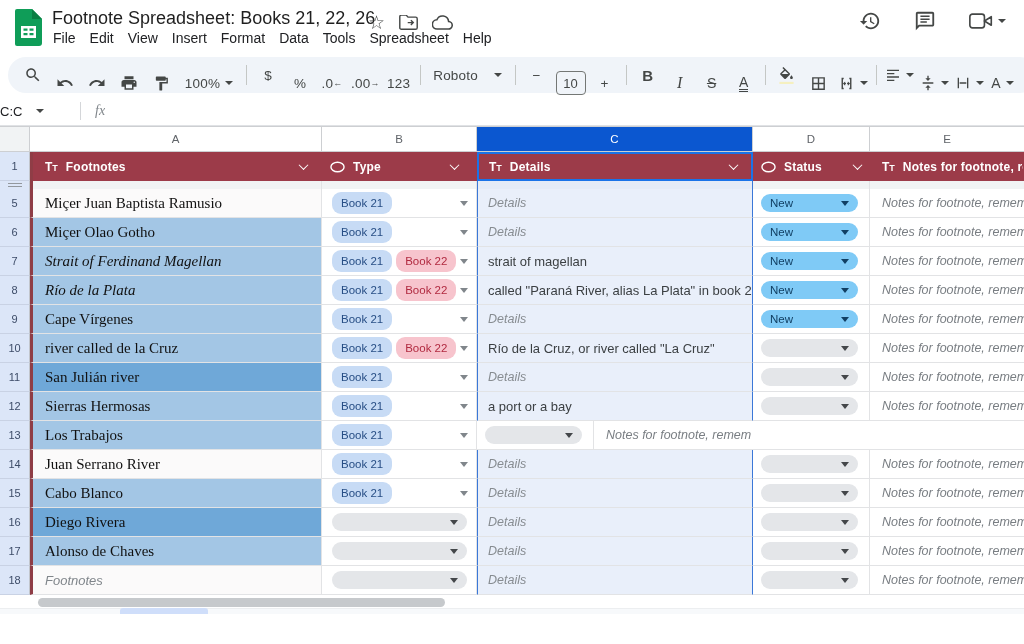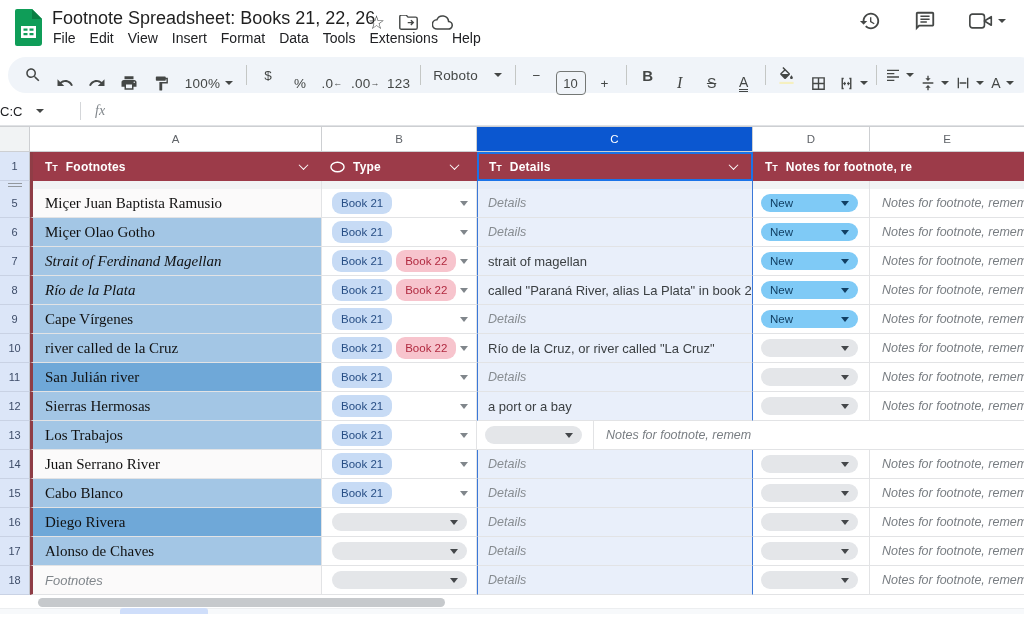--- a/index.html
+++ b/index.html
@@ -152,21 +152,21 @@
     </span>
   </div>
   <div id="menubar">
     <span class="menu">File</span>
     <span class="menu">Edit</span>
     <span class="menu">View</span>
     <span class="menu">Insert</span>
     <span class="menu">Format</span>
     <span class="menu">Data</span>
     <span class="menu">Tools</span>
-    <span class="menu">Extensions</span>
+    <span class="menu">Spreadsheet</span>
     <span class="menu">Help</span>
   </div>
   <div id="top-right">
     <span class="ticon">
       <svg width="22" height="22" viewBox="0 0 24 24">
           <path d="M13 3c-4.97 0-9 4.03-9 9H1l3.89 3.89.07.14L9 12H6c0-3.87 3.13-7 7-7s7 3.13 7 7-3.13 7-7 7c-1.93 0-3.68-.79-4.94-2.06l-1.42 1.42C8.27 19.99 10.51 21 13 21c4.97 0 9-4.03 9-9s-4.03-9-9-9zm-1 5v5l4.28 2.54.72-1.21-3.5-2.08V8H12z" fill="#444746"></path>
         </svg>
     </span>
     <span class="ticon">
       <svg width="22" height="22" viewBox="0 0 24 24">
@@ -325,20 +325,29 @@
           </svg>
       </span>
       <span class="hlabel">Type</span>
       <span class="hspacer chev" style="margin-right:10px;"></span>
     </div>
     <div class="cell c">
       <span class="tt-icon">T<span class="tt2">T</span></span>
       <span class="hlabel">Details</span>
       <span class="hspacer chev"></span>
     </div>
+    <div class="cell d">
+      <span class="chip-icon">
+        <svg width="15" height="12" viewBox="0 0 16 12">
+            <ellipse cx="8" cy="6" rx="7" ry="5" fill="none" stroke="#fff" stroke-width="1.5"></ellipse>
+          </svg>
+      </span>
+      <span class="hlabel">Status</span>
+      <span class="hspacer chev" style="margin-right:8px;"></span>
+    </div>
     <div class="cell e">
       <span class="tt-icon">T<span class="tt2">T</span></span>
       <span class="hlabel">Notes for footnote, re</span>
     </div>
   </div>
 
   <div id="gaprow">
     <div class="rowhead">
         <span class="gline" style="top:2px;"></span>
         <span class="gline" style="top:5px;"></span>

